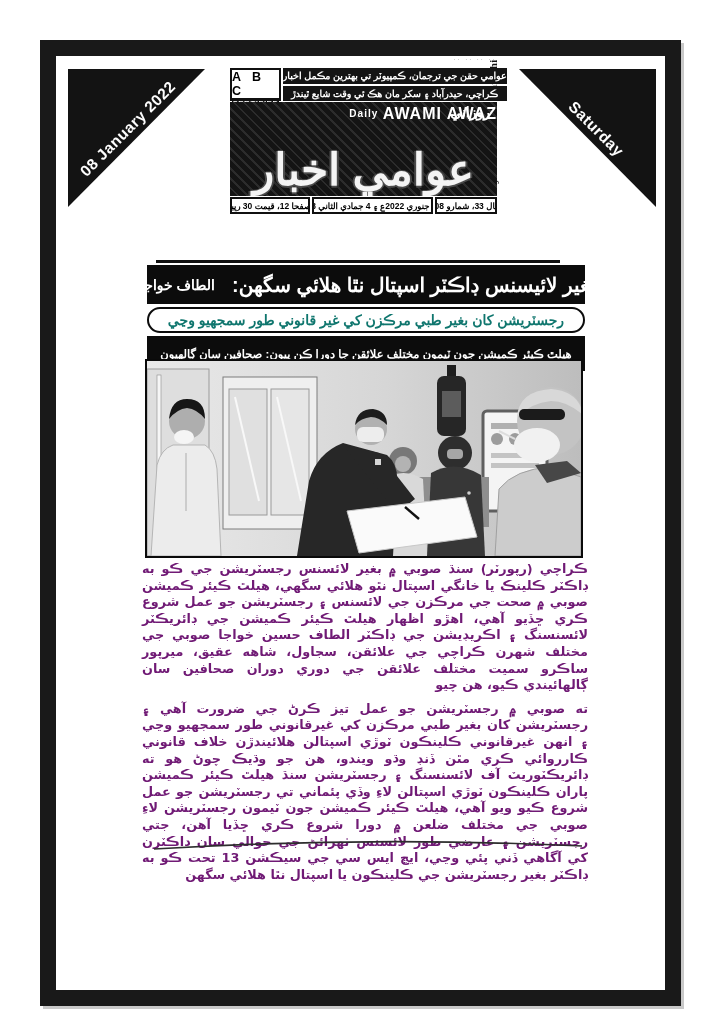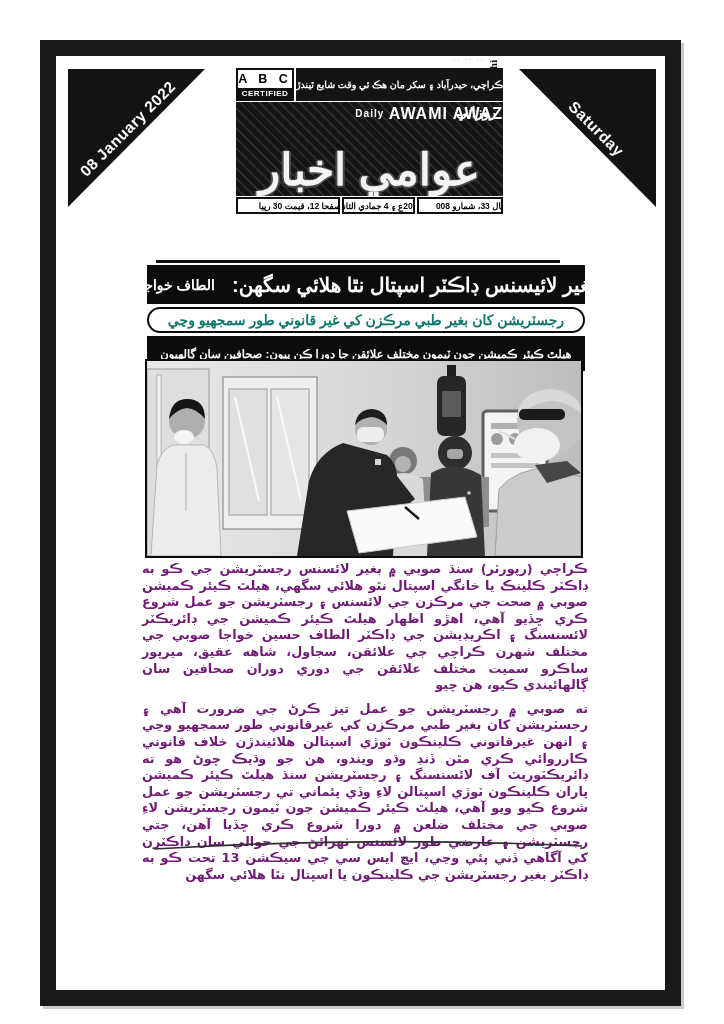--- a/index.html
+++ b/index.html
@@ -18,21 +18,21 @@
     font-size:15.5px;font-weight:bold;letter-spacing:.5px;white-space:nowrap;}
   .tri-tl span{left:-25px;top:51px;transform:rotate(-45deg);}
   .tri-tr span{left:-8px;top:51px;transform:rotate(45deg);}
 
   
   .side-vert{left:488px;top:82px;height:122px;writing-mode:vertical-rl;transform:rotate(180deg);
     font-family:"Liberation Serif",serif;font-weight:bold;font-size:10.5px;color:#111;
     letter-spacing:.4px;white-space:nowrap;}
 
   
-  .masthead{left:236px;top:68px;width:267px;}
+  .masthead{left:230px;top:68px;width:267px;}
   .mh-top{display:flex;gap:2px;height:33px;}
   .abc{width:58px;border:2px solid #101010;display:flex;flex-direction:column;background:#fff;}
   .abc-a{flex:1;display:flex;align-items:center;justify-content:center;font-weight:bold;
     font-size:12.5px;letter-spacing:4px;color:#000;}
   .abc-c{background:#101010;color:#fff;font-size:8px;font-weight:bold;text-align:center;
     line-height:11px;letter-spacing:.5px;}
   .tags{flex:1;display:flex;flex-direction:column;gap:2px;}
   .tag{flex:1;background:#141414;color:#fff;direction:rtl;text-align:center;font-weight:bold;
     font-size:9.5px;display:flex;align-items:center;justify-content:center;
     white-space:nowrap;overflow:hidden;}
@@ -41,21 +41,21 @@
   .mh-row{position:absolute;top:3px;left:0;width:100%;text-align:right;}
   .daily-sm{font-size:10px;font-weight:bold;letter-spacing:1px;vertical-align:2px;}
   .title-latin{font-size:16px;font-weight:bold;letter-spacing:1px;}
   .daily-urdu{position:absolute;top:2px;right:7px;font-size:14px;font-weight:bold;direction:rtl;}
   .callig{position:absolute;bottom:0px;left:0;width:100%;text-align:center;direction:rtl;
     font-size:44px;font-weight:bold;color:#f4f4f4;line-height:52px;
     text-shadow:0 2px 0 #4a4a4a,0 -1px 0 #4a4a4a,2px 0 0 #4a4a4a,-2px 0 0 #4a4a4a;}
   .mh-info{margin-top:1px;display:flex;gap:2px;height:17px;direction:ltr;}
   .info-box{border:2px solid #101010;background:#fff;color:#000;font-weight:bold;font-size:8.5px;
     direction:rtl;display:flex;align-items:center;justify-content:center;white-space:nowrap;
-    overflow:hidden;padding-left:24px;}
+    overflow:hidden;}
   .ib-left{width:76px;}  .ib-mid{flex:1;}  .ib-right{width:58px;}
   .tiny-marks{left:450px;top:56px;width:50px;color:#555;font-size:6px;letter-spacing:2px;
     text-align:center;}
 
   
   .rule-top{left:156px;top:260px;width:404px;height:3px;background:#111;}
   .hl{left:147px;width:438px;display:flex;align-items:center;justify-content:center;
     direction:rtl;white-space:nowrap;overflow:hidden;}
   .hl1{top:265px;height:39px;background:#0c0c0c;color:#fff;gap:7px;}
   .hl1 .main{font-size:20px;font-weight:bold;margin-left:10px;}
@@ -94,20 +94,21 @@
 
 <div class="abs tiny-marks">·· ·· ·· ··</div>
 
 <div class="abs masthead">
   <div class="mh-top">
     <div class="abc">
       <div class="abc-a">A B C</div>
       <div class="abc-c">CERTIFIED</div>
     </div>
     <div class="tags">
+      <div class="tag">عوامي حقن جي ترجمان، ڪمپيوٽر تي بهترين مڪمل اخبار</div>
       <div class="tag">ڪراچي، حيدرآباد ۽ سکر مان هڪ ئي وقت شايع ٿيندڙ</div>
     </div>
   </div>
   <div class="mh-main">
     <div class="mh-row">
       <span class="daily-sm">Daily</span>
       <span class="title-latin">AWAMI AWAZ</span>
     </div>
     <div class="daily-urdu">روزاني</div>
     <div class="callig">عوامي اخبار</div>

